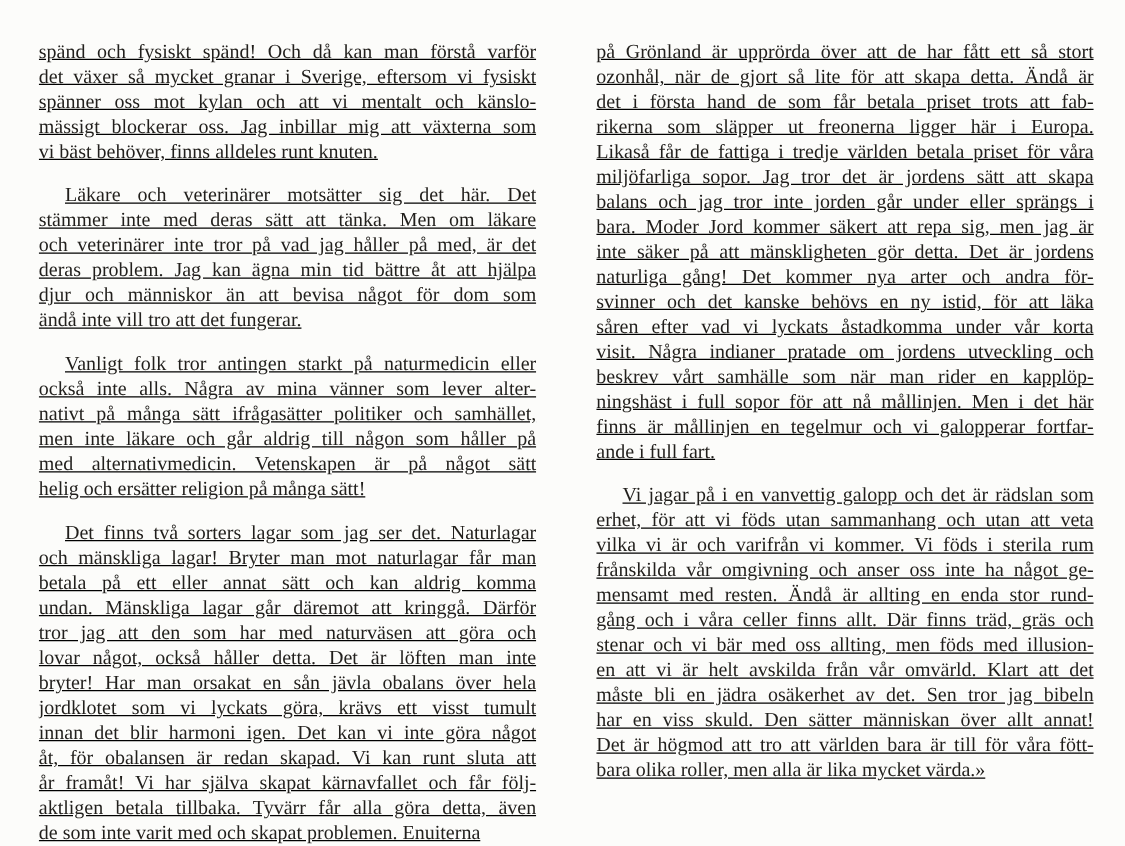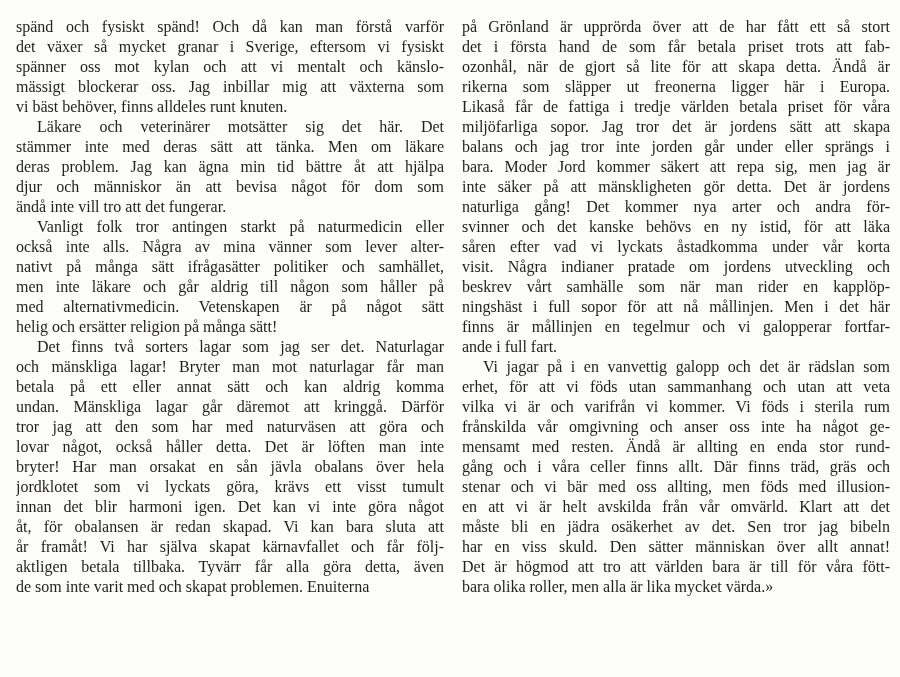--- a/index.html
+++ b/index.html
@@ -16,22 +16,23 @@
     padding: 17px 10px 0 16px;
     display: flex;
     gap: 18px;
     overflow: hidden;
   }
   .column {
     flex: 0 0 428px;
     width: 428px;
   }
   .para {
-    margin: 0;
+    margin: 15px;
     padding: 0;
+    text-decoration: underline;
   }
   .line {
     font-family: "Liberation Serif", "DejaVu Serif", serif;
     font-size: 16px;
     line-height: 20px;
     color: #211f1c;
     text-align: justify;
     text-align-last: justify;
     overflow: hidden;
     white-space: normal;
@@ -51,20 +52,21 @@
       <div class="para">
         <div class="line">spänd och fysiskt spänd! Och då kan man förstå varför</div>
         <div class="line">det växer så mycket granar i Sverige, eftersom vi fysiskt</div>
         <div class="line">spänner oss mot kylan och att vi mentalt och känslo-</div>
         <div class="line">mässigt blockerar oss. Jag inbillar mig att växterna som</div>
         <div class="line">vi bäst behöver, finns alldeles runt knuten.</div>
       </div>
       <div class="para indent">
         <div class="line">Läkare och veterinärer motsätter sig det här. Det</div>
         <div class="line">stämmer inte med deras sätt att tänka. Men om läkare</div>
+        <div class="line">och veterinärer inte tror på vad jag håller på med, är det</div>
         <div class="line">deras problem. Jag kan ägna min tid bättre åt att hjälpa</div>
         <div class="line">djur och människor än att bevisa något för dom som</div>
         <div class="line">ändå inte vill tro att det fungerar.</div>
       </div>
       <div class="para indent">
         <div class="line">Vanligt folk tror antingen starkt på naturmedicin eller</div>
         <div class="line">också inte alls. Några av mina vänner som lever alter-</div>
         <div class="line">nativt på många sätt ifrågasätter politiker och samhället,</div>
         <div class="line">men inte läkare och går aldrig till någon som håller på</div>
         <div class="line">med alternativmedicin. Vetenskapen är på något sätt</div>
@@ -73,31 +75,31 @@
       <div class="para indent">
         <div class="line">Det finns två sorters lagar som jag ser det. Naturlagar</div>
         <div class="line">och mänskliga lagar! Bryter man mot naturlagar får man</div>
         <div class="line">betala på ett eller annat sätt och kan aldrig komma</div>
         <div class="line">undan. Mänskliga lagar går däremot att kringgå. Därför</div>
         <div class="line">tror jag att den som har med naturväsen att göra och</div>
         <div class="line">lovar något, också håller detta. Det är löften man inte</div>
         <div class="line">bryter! Har man orsakat en sån jävla obalans över hela</div>
         <div class="line">jordklotet som vi lyckats göra, krävs ett visst tumult</div>
         <div class="line">innan det blir harmoni igen. Det kan vi inte göra något</div>
-        <div class="line">åt, för obalansen är redan skapad. Vi kan bara sluta att</div>
+        <div class="line">åt, för obalansen är redan skapad. Vi kan runt sluta att</div>
         <div class="line">år framåt! Vi har själva skapat kärnavfallet och får följ-</div>
         <div class="line">aktligen betala tillbaka. Tyvärr får alla göra detta, även</div>
         <div class="line">de som inte varit med och skapat problemen. Enuiterna</div>
       </div>
     </div>
   <div class="column">
       <div class="para">
         <div class="line">på Grönland är upprörda över att de har fått ett så stort</div>
+        <div class="line">ozonhål, när de gjort så lite för att skapa detta. Ändå är</div>
         <div class="line">det i första hand de som får betala priset trots att fab-</div>
-        <div class="line">ozonhål, när de gjort så lite för att skapa detta. Ändå är</div>
         <div class="line">rikerna som släpper ut freonerna ligger här i Europa.</div>
         <div class="line">Likaså får de fattiga i tredje världen betala priset för våra</div>
         <div class="line">miljöfarliga sopor. Jag tror det är jordens sätt att skapa</div>
         <div class="line">balans och jag tror inte jorden går under eller sprängs i</div>
         <div class="line">bara. Moder Jord kommer säkert att repa sig, men jag är</div>
         <div class="line">inte säker på att mänskligheten gör detta. Det är jordens</div>
         <div class="line">naturliga gång! Det kommer nya arter och andra för-</div>
         <div class="line">svinner och det kanske behövs en ny istid, för att läka</div>
         <div class="line">såren efter vad vi lyckats åstadkomma under vår korta</div>
         <div class="line">visit. Några indianer pratade om jordens utveckling och</div>

